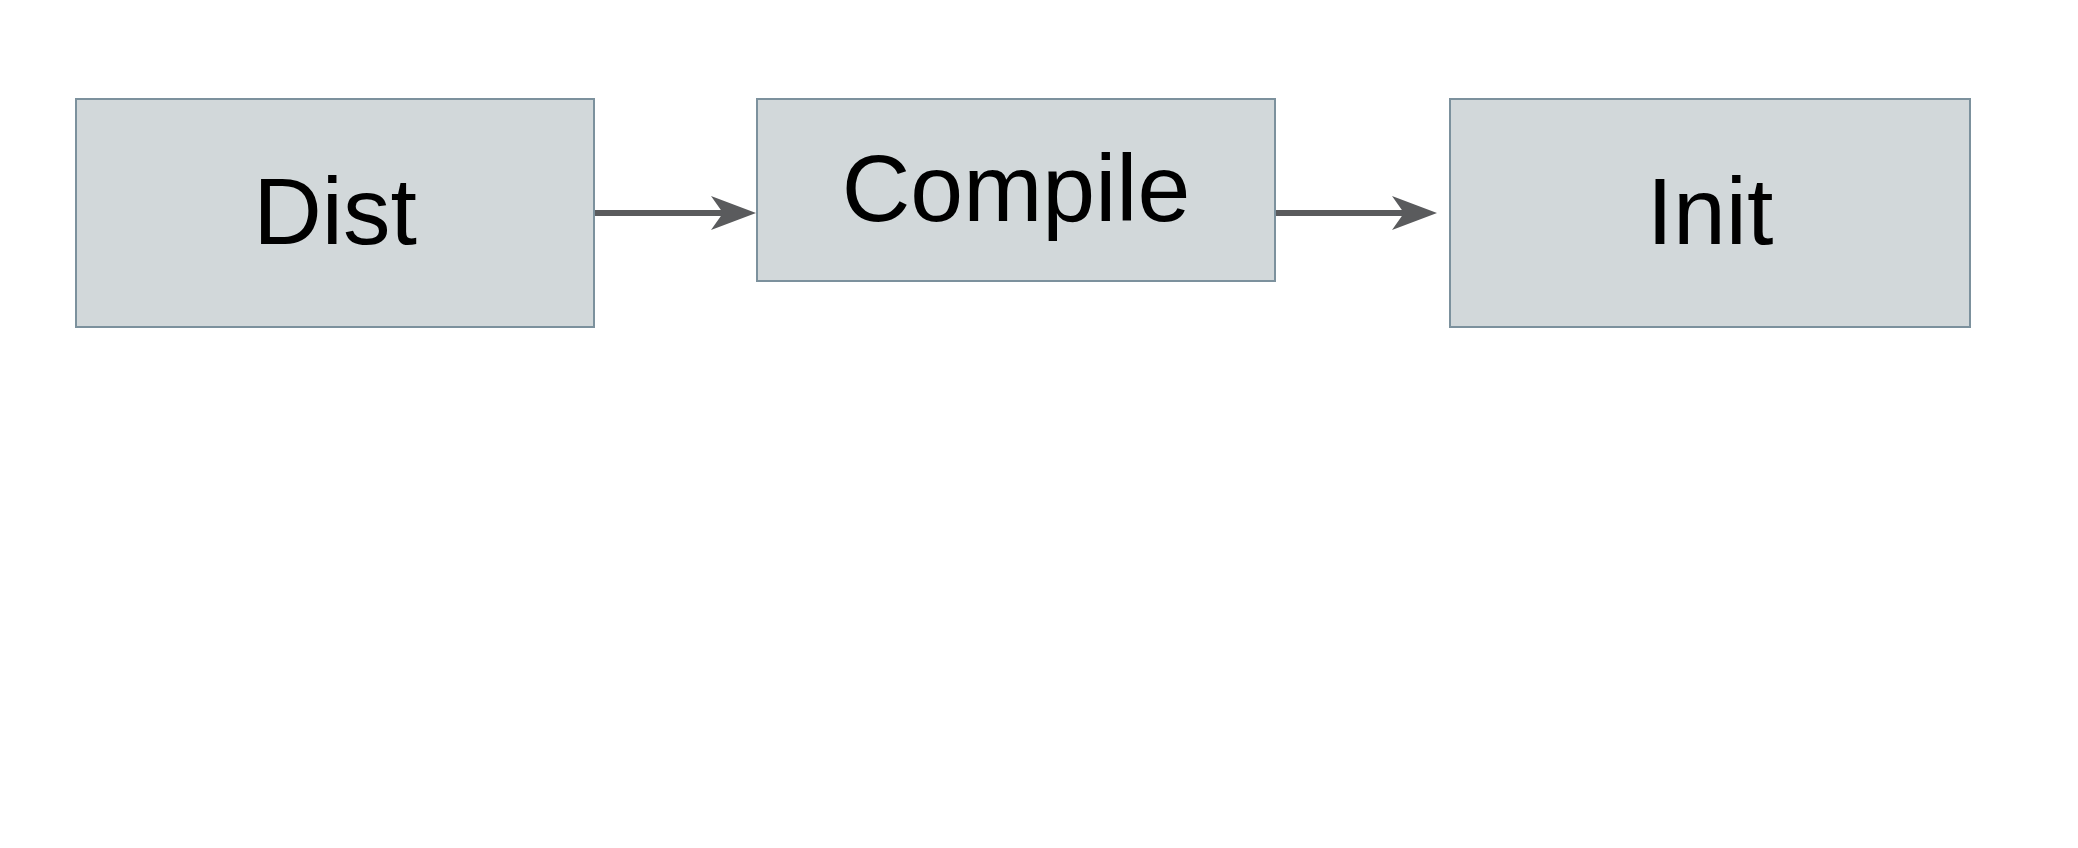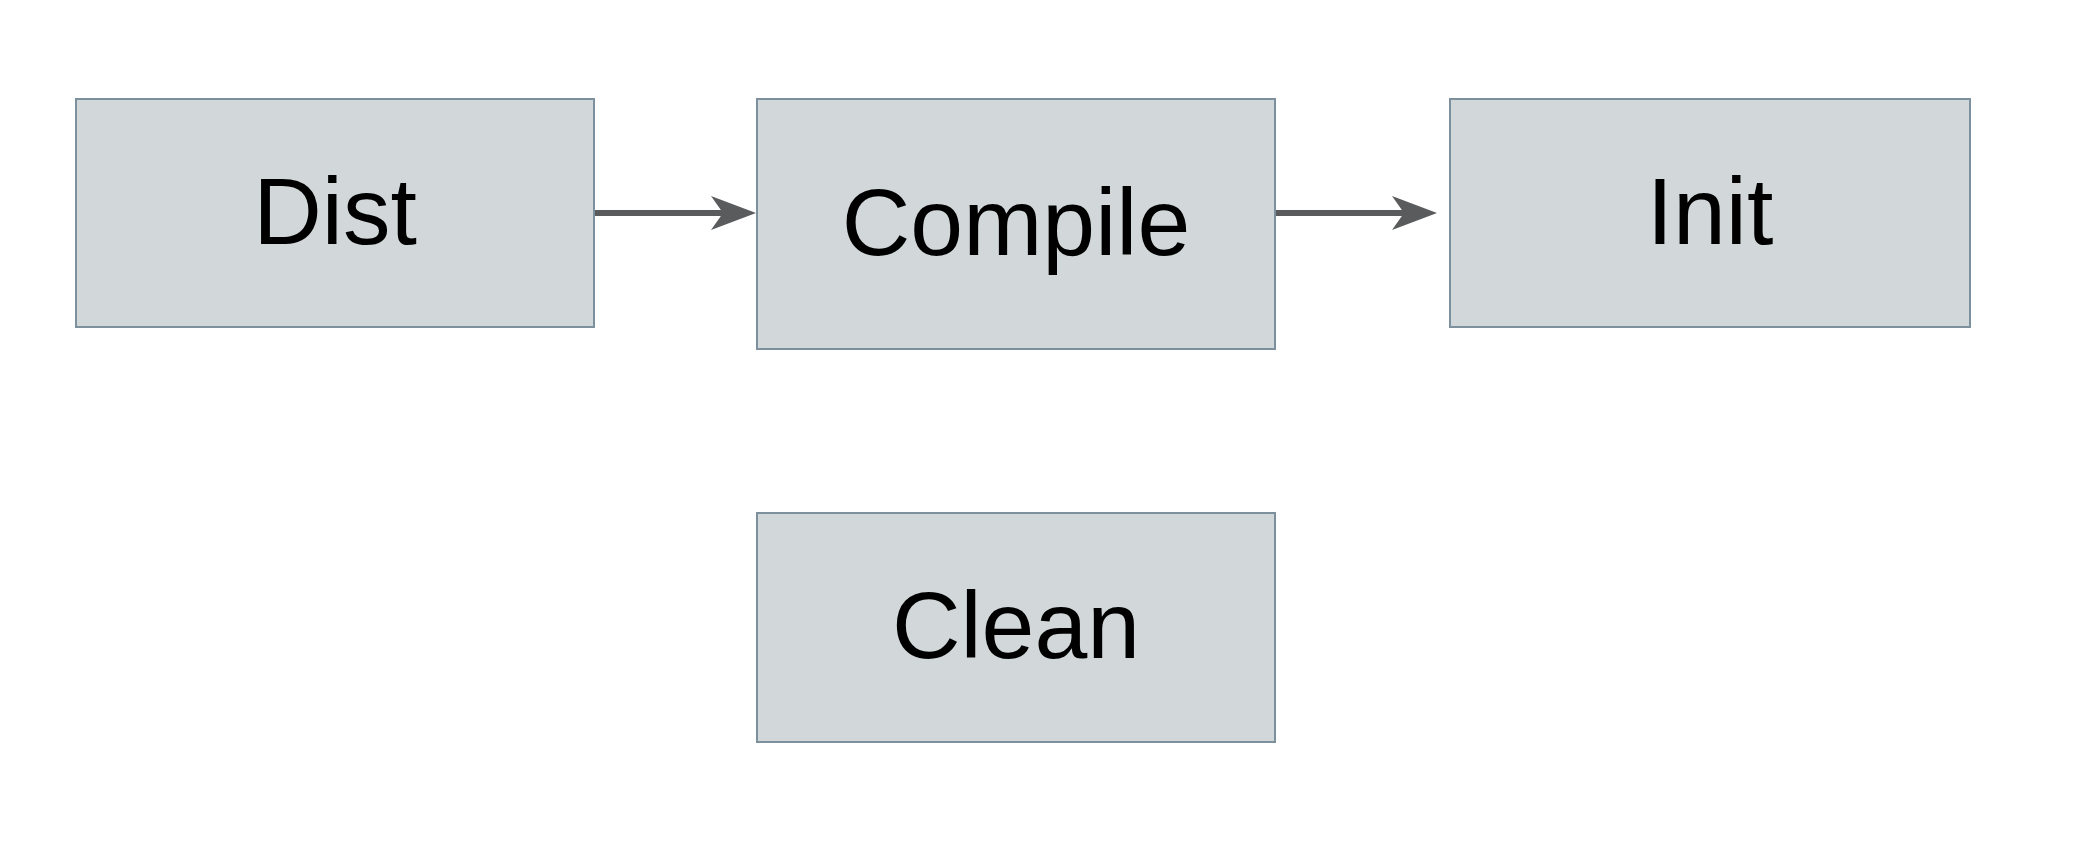--- a/index.html
+++ b/index.html
@@ -57,25 +57,22 @@
       <g>
         <line x1="1276" y1="213" x2="1409" y2="213" stroke="#5a5b5d" stroke-width="6"></line>
         <polygon points="1437,213 1392,196 1404,213 1392,230" fill="#5a5b5d"></polygon>
       </g>
     </svg>
 
   <div class="node" style="left: 75px; top: 98px; width: 520px; height: 230px;">
     <span class="label">Dist</span>
   </div>
 
-  <div class="node" style="left: 756px; top: 98px; width: 520px; height: 252px;">
+  <div class="node" style="left: 756px; top: 98px; width: 520px; height: 184px;">
     <span class="label">Compile</span>
   </div>
 
   <div class="node" style="left: 1437px; top: 98px; width: 522px; height: 230px; margin-left: 12px;">
     <span class="label">Init</span>
   </div>
 
-  <div class="node" style="left: 756px; top: 512px; width: 520px; height: 231px;">
-    <span class="label">Clean</span>
-  </div>
 
 </div>
 
 </body></html>

